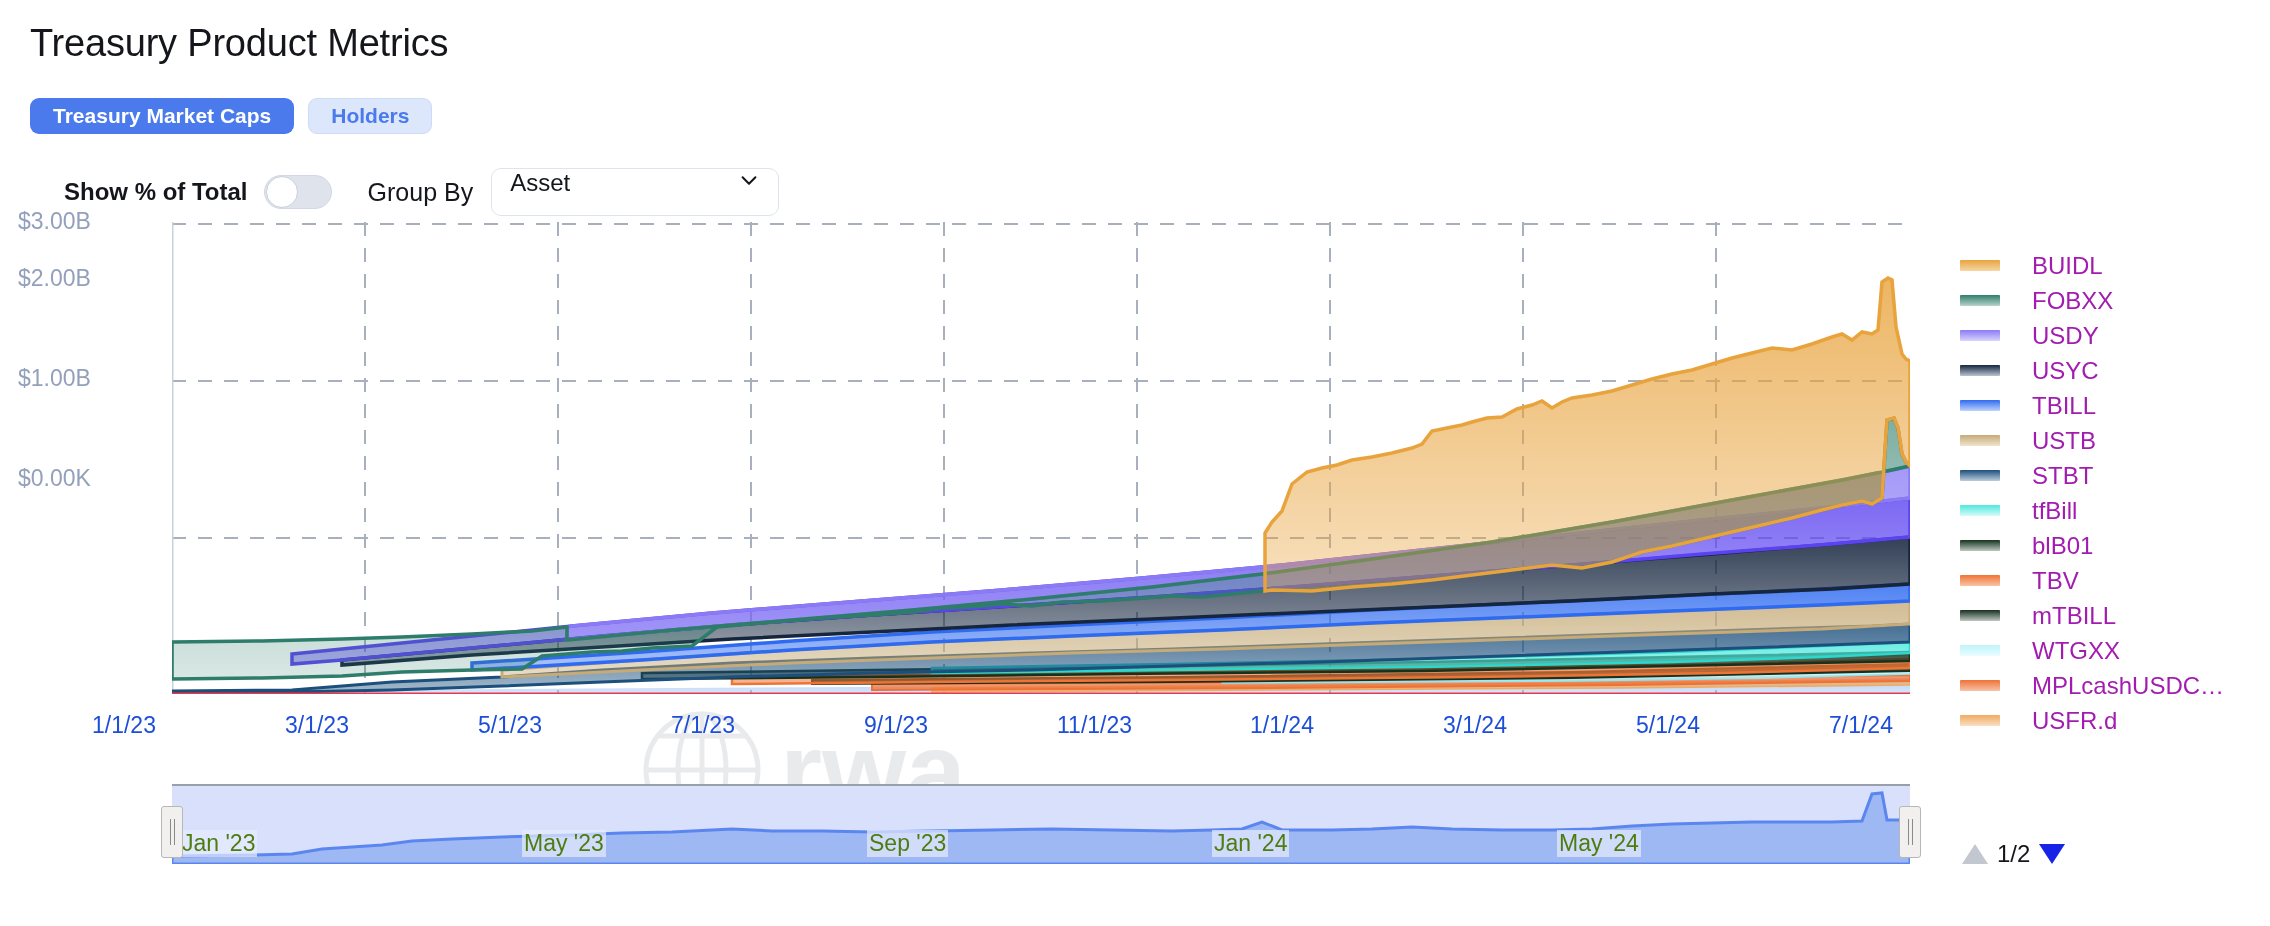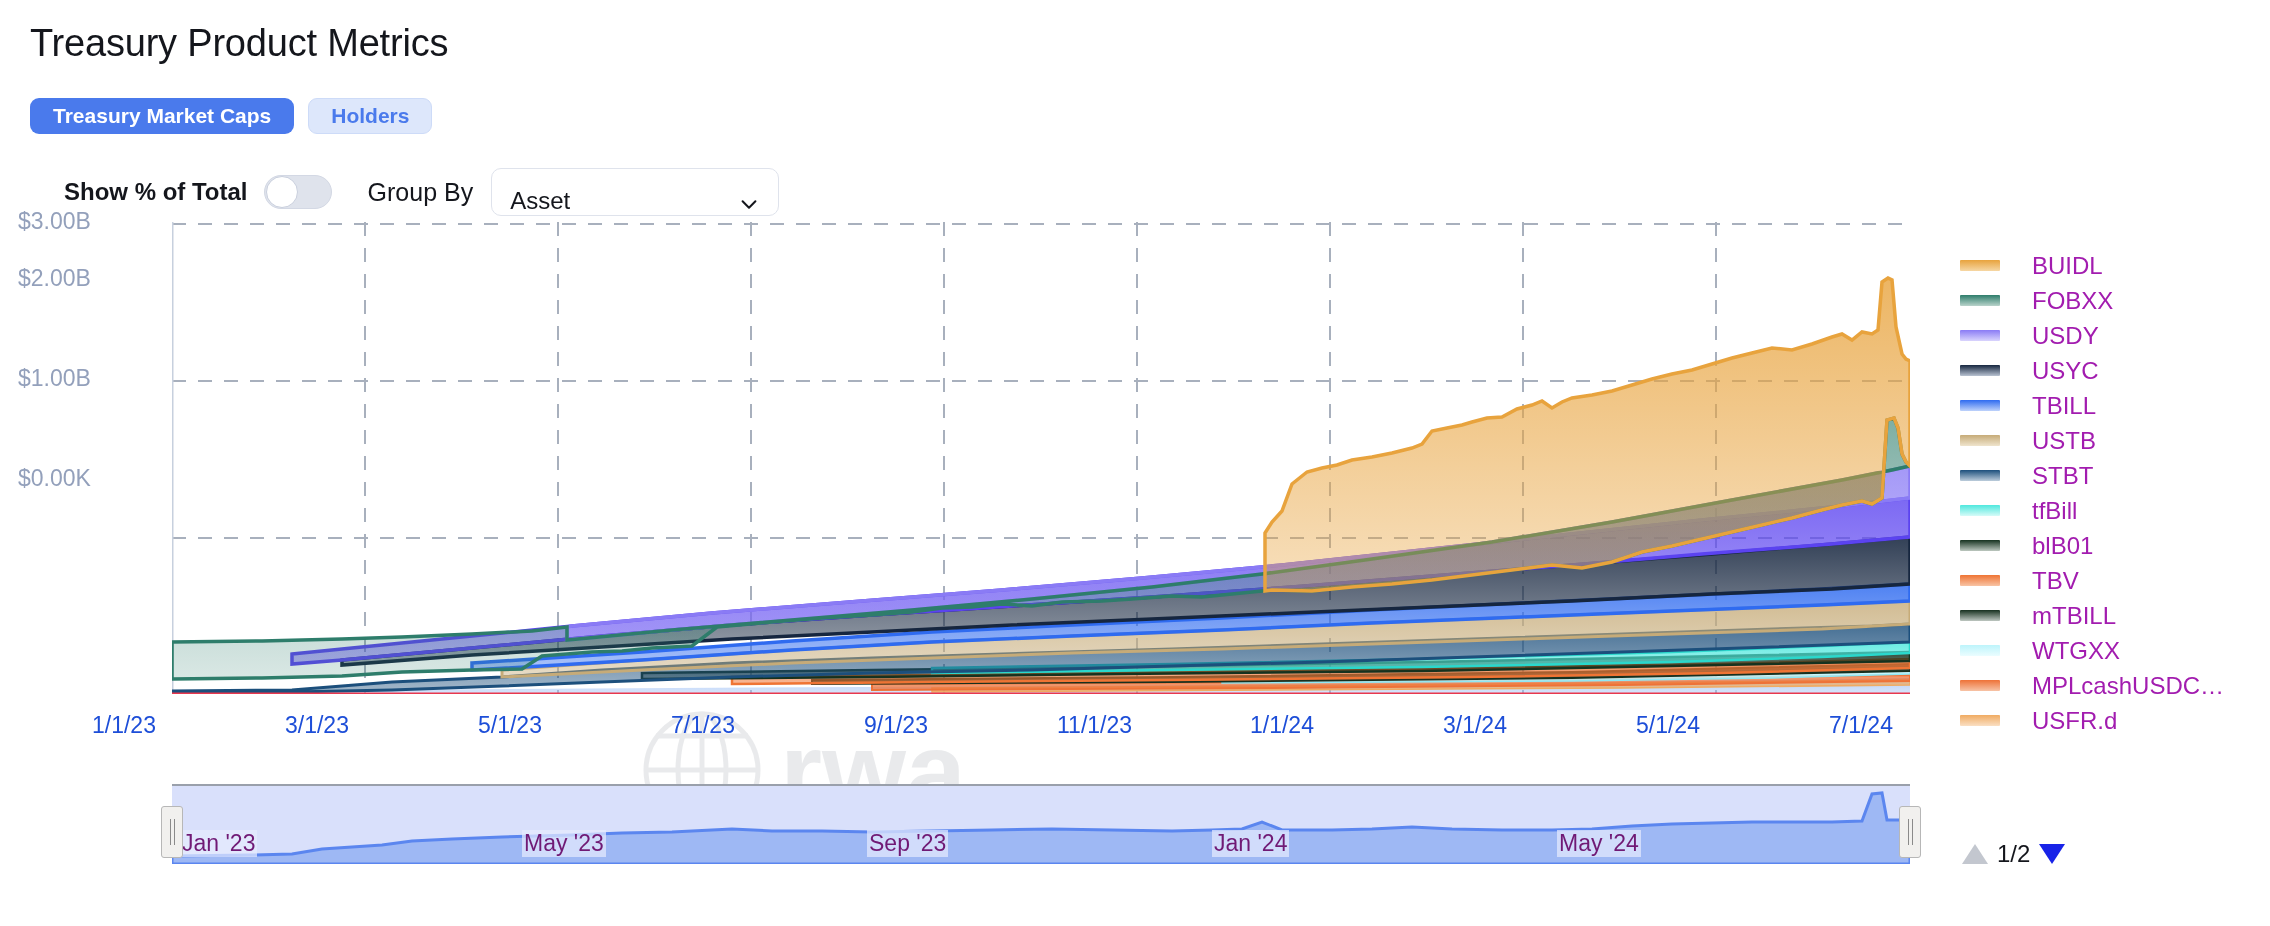--- a/index.html
+++ b/index.html
@@ -33,21 +33,21 @@
     margin-left:16px;width:68px;height:34px;border-radius:17px;background:#dfe3ec;
     position:relative;cursor:pointer;border:1px solid #d3d8e4;box-sizing:border-box;
   }
   .toggle .knob{
     position:absolute;left:1px;top:0px;width:32px;height:32px;border-radius:50%;
     background:#ffffff;border:1px solid #c9cfdd;box-sizing:border-box;
   }
   .groupby-label{margin-left:36px;font-size:25px;color:#14161c;white-space:nowrap;}
   .select{
     margin-left:18px;width:288px;height:48px;border:1px solid #dfe3ec;border-radius:10px;
-    background:#fff;display:flex;align-items:flex-end;justify-content:space-between;
+    background:#fff;display:flex;align-items:flex-start;justify-content:space-between;
     padding:0 18px;box-sizing:border-box;cursor:pointer;
   }
   .select .sel-val{font-size:24px;color:#14161c;}
   .chev{width:22px;height:22px;}
 
   
   .chart-wrap{position:absolute;left:0;top:222px;width:1960px;height:510px;}
   .yaxis-label{
     position:absolute;font-size:23px;color:#93a0bb;
     width:120px;left:18px;font-weight:400;
@@ -84,21 +84,21 @@
     position:absolute;left:0;top:0;width:100%;height:80px;
     background:#d9e0fb;border-top:2px solid #9aa0ab;box-sizing:border-box;
   }
   .brush-handle{
     position:absolute;top:22px;width:22px;height:52px;background:#f1f0ee;
     border:1px solid #b7b7b7;border-radius:3px;cursor:ew-resize;
     display:flex;align-items:center;justify-content:center;gap:3px;box-sizing:border-box;
   }
   .brush-handle i{display:block;width:1px;height:26px;background:#8a8a8a;}
   .brush-label{
-    position:absolute;font-size:23px;color:#701a75;
+    position:absolute;font-size:23px;color:#4d7c0f;
     background:rgba(228,234,253,.72);padding:0 2px;white-space:nowrap;
   }
 </style>
 </head>
 <body>
 
 <div class="page">
 
   <div class="page-title">Treasury Product Metrics</div>
 

